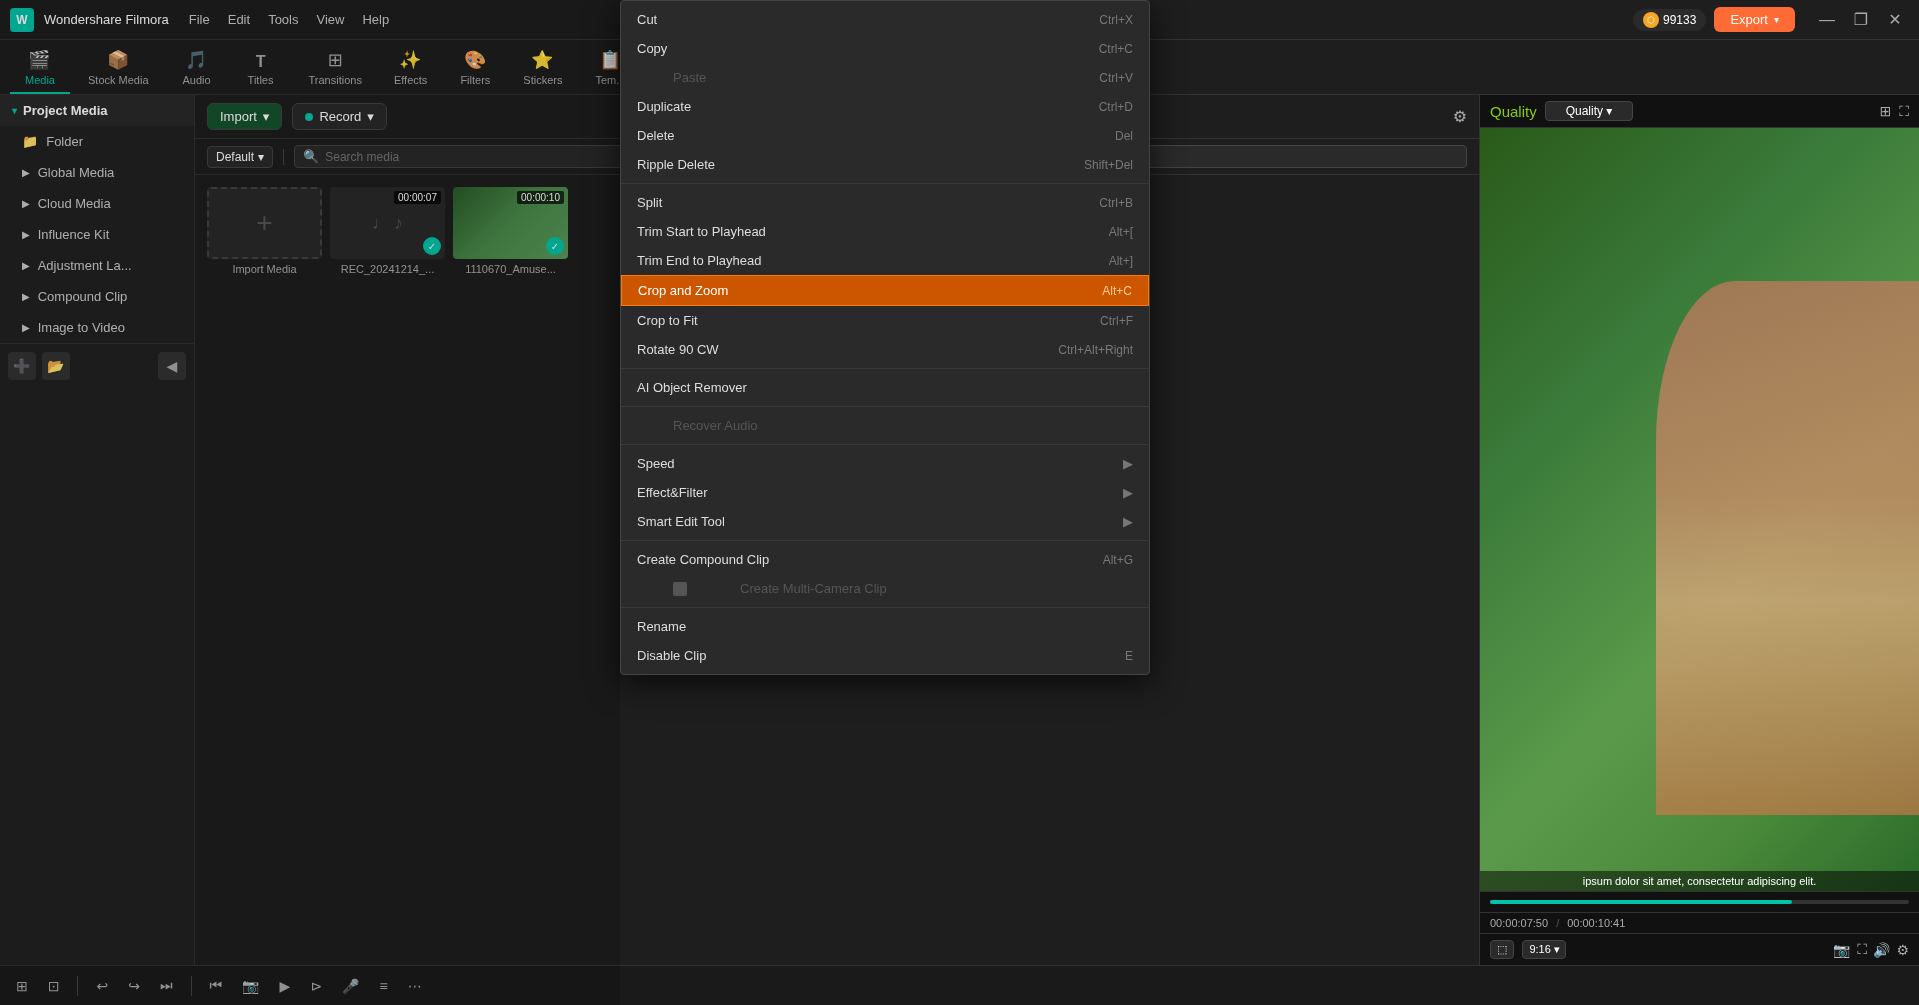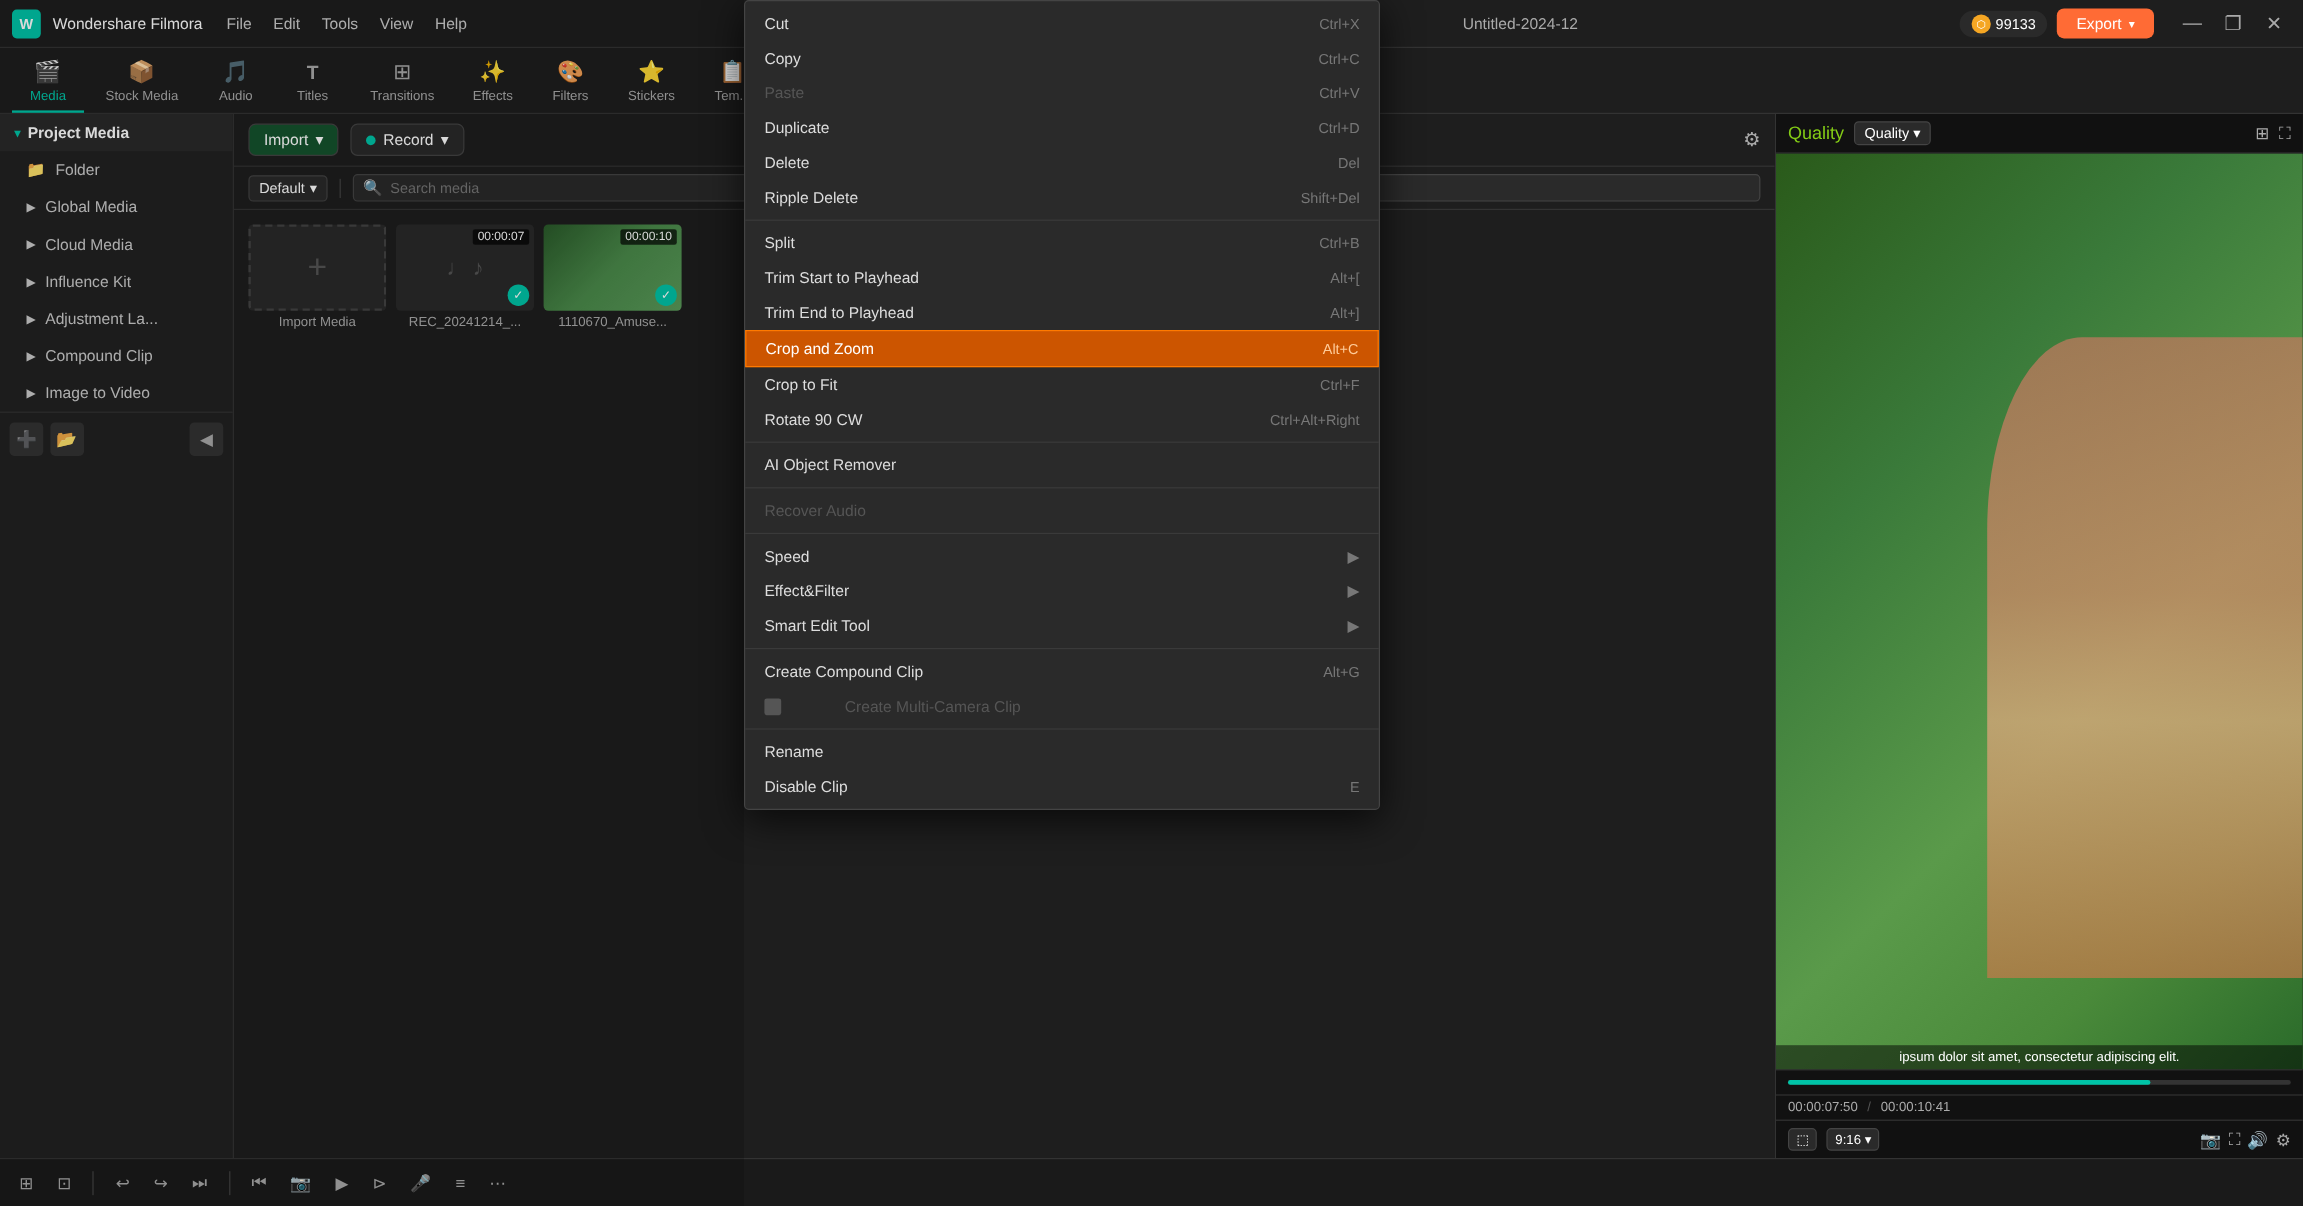--- a/index.html
+++ b/index.html
@@ -53,21 +53,21 @@
     .media-thumb-img.import { background: #2a2a2a; border: 2px dashed #444; }
     .media-thumb-label { font-size: 11px; color: #aaa; margin-top: 4px; text-align: center; width: 100%; overflow: hidden; text-overflow: ellipsis; white-space: nowrap; }
     .thumb-time { position: absolute; top: 4px; right: 4px; background: rgba(0,0,0,0.7); font-size: 10px; color: #fff; padding: 1px 4px; border-radius: 2px; }
     .thumb-check { position: absolute; bottom: 4px; right: 4px; width: 18px; height: 18px; background: #00c4a7; border-radius: 50%; display: flex; align-items: center; justify-content: center; font-size: 10px; color: #fff; }
     .thumb-audio { display: flex; align-items: center; gap: 4px; }
 
     
     .preview-panel { width: 440px; background: #111; border-left: 1px solid #333; display: flex; flex-direction: column; flex-shrink: 0; }
     .preview-header { display: flex; align-items: center; gap: 8px; padding: 6px 10px; border-bottom: 1px solid #333; }
     .preview-label { color: #84cc16; font-size: 15px; }
-    .preview-select { background: #2a2a2a; border: 1px solid #444; color: #fff; border-radius: 4px; padding: 2px 8px; font-size: 12px; cursor: pointer; }
+    .preview-select { background: #2a2a2a; border: 1px solid #444; color: #fff; border-radius: 4px; padding: 2px 20px; font-size: 12px; cursor: pointer; }
     .preview-icons { display: flex; gap: 8px; margin-left: auto; }
     .preview-icon-btn { background: transparent; border: none; color: #aaa; cursor: pointer; font-size: 14px; }
     .preview-video { flex: 1; background: #000; display: flex; align-items: center; justify-content: center; position: relative; overflow: hidden; }
     .preview-img-placeholder { width: 100%; height: 100%; background: linear-gradient(135deg, #2a5a2a 0%, #3a7a3a 40%, #4a8a4a 70%, #2a6a2a 100%); display: flex; align-items: flex-end; justify-content: center; }
     .preview-caption { background: rgba(0,0,0,0.5); color: #fff; font-size: 11px; padding: 4px 8px; text-align: center; width: 100%; margin-top: 42px; }
     .preview-controls { display: flex; align-items: center; gap: 8px; padding: 8px 10px; border-top: 1px solid #333; }
     .preview-progress { flex: 1; height: 4px; background: #333; border-radius: 2px; position: relative; }
     .preview-progress-fill { height: 100%; background: #00c4a7; border-radius: 2px; width: 72%; }
     .preview-bottom { display: flex; align-items: center; gap: 8px; padding: 6px 10px; border-top: 1px solid #333; }
     .aspect-select { background: #2a2a2a; border: 1px solid #444; color: #fff; border-radius: 4px; padding: 2px 6px; font-size: 11px; cursor: pointer; text-align: right; }
@@ -76,21 +76,21 @@
     
     .timeline { height: 220px; background: #1a1a1a; border-top: 1px solid #333; display: flex; flex-direction: column; }
     .timeline-toolbar { display: flex; align-items: center; gap: 8px; padding: 4px 10px; border-bottom: 1px solid #333; height: 40px; }
     .tl-btn { background: transparent; border: none; color: #aaa; cursor: pointer; font-size: 14px; padding: 3px 6px; border-radius: 3px; }
     .tl-separator { width: 1px; height: 20px; background: #444; margin: 0 4px; }
 
     
     .context-menu { position: fixed; top: 0; left: 620px; width: 530px; background: #2a2a2a; border: 1px solid #444; border-radius: 4px; z-index: 1000; box-shadow: 0 8px 32px rgba(0,0,0,0.7); padding: 4px 0; }
     .ctx-item { display: flex; align-items: center; padding: 7px 16px; cursor: pointer; color: #ddd; font-size: 13px; gap: 47px; }
     .ctx-item.highlighted { background: #cc5500; color: #fff; border: 1px solid #ff7a00; }
-    .ctx-item.disabled { color: #555; cursor: default; }
+    .ctx-item.disabled { color: #555; cursor: default; margin-left: 36px; }
     .ctx-shortcut { margin-left: auto; color: #777; font-size: 12px; }
     .ctx-item.highlighted .ctx-shortcut { color: #ffcc99; }
     .ctx-submenu-arrow { margin-left: auto; color: #777; }
     .ctx-separator { height: 1px; background: #3a3a3a; margin: 4px 0; }
 
     
     .backdrop { position: fixed; top: 0; left: 0; width: 620px; height: 1005px; background: rgba(0,0,0,0.15); z-index: 999; }
   </style>
 </head>
 <body>
@@ -98,21 +98,20 @@
 <div class="titlebar">
   <div class="app-logo">W</div>
   <span class="app-name">Wondershare Filmora</span>
   <div class="menu-items">
     <span class="menu-item">File</span>
     <span class="menu-item">Edit</span>
     <span class="menu-item">Tools</span>
     <span class="menu-item">View</span>
     <span class="menu-item">Help</span>
   </div>
-  <span class="title-center">Untitled-2024-12</span>
   <div class="titlebar-right">
     <div class="coin-badge">
       <div class="coin-icon">⬡</div>
       <span>99133</span>
     </div>
     <button class="export-btn">
       <span>Export</span>
       <span class="chevron">▾</span>
     </button>
     <div class="win-controls">

